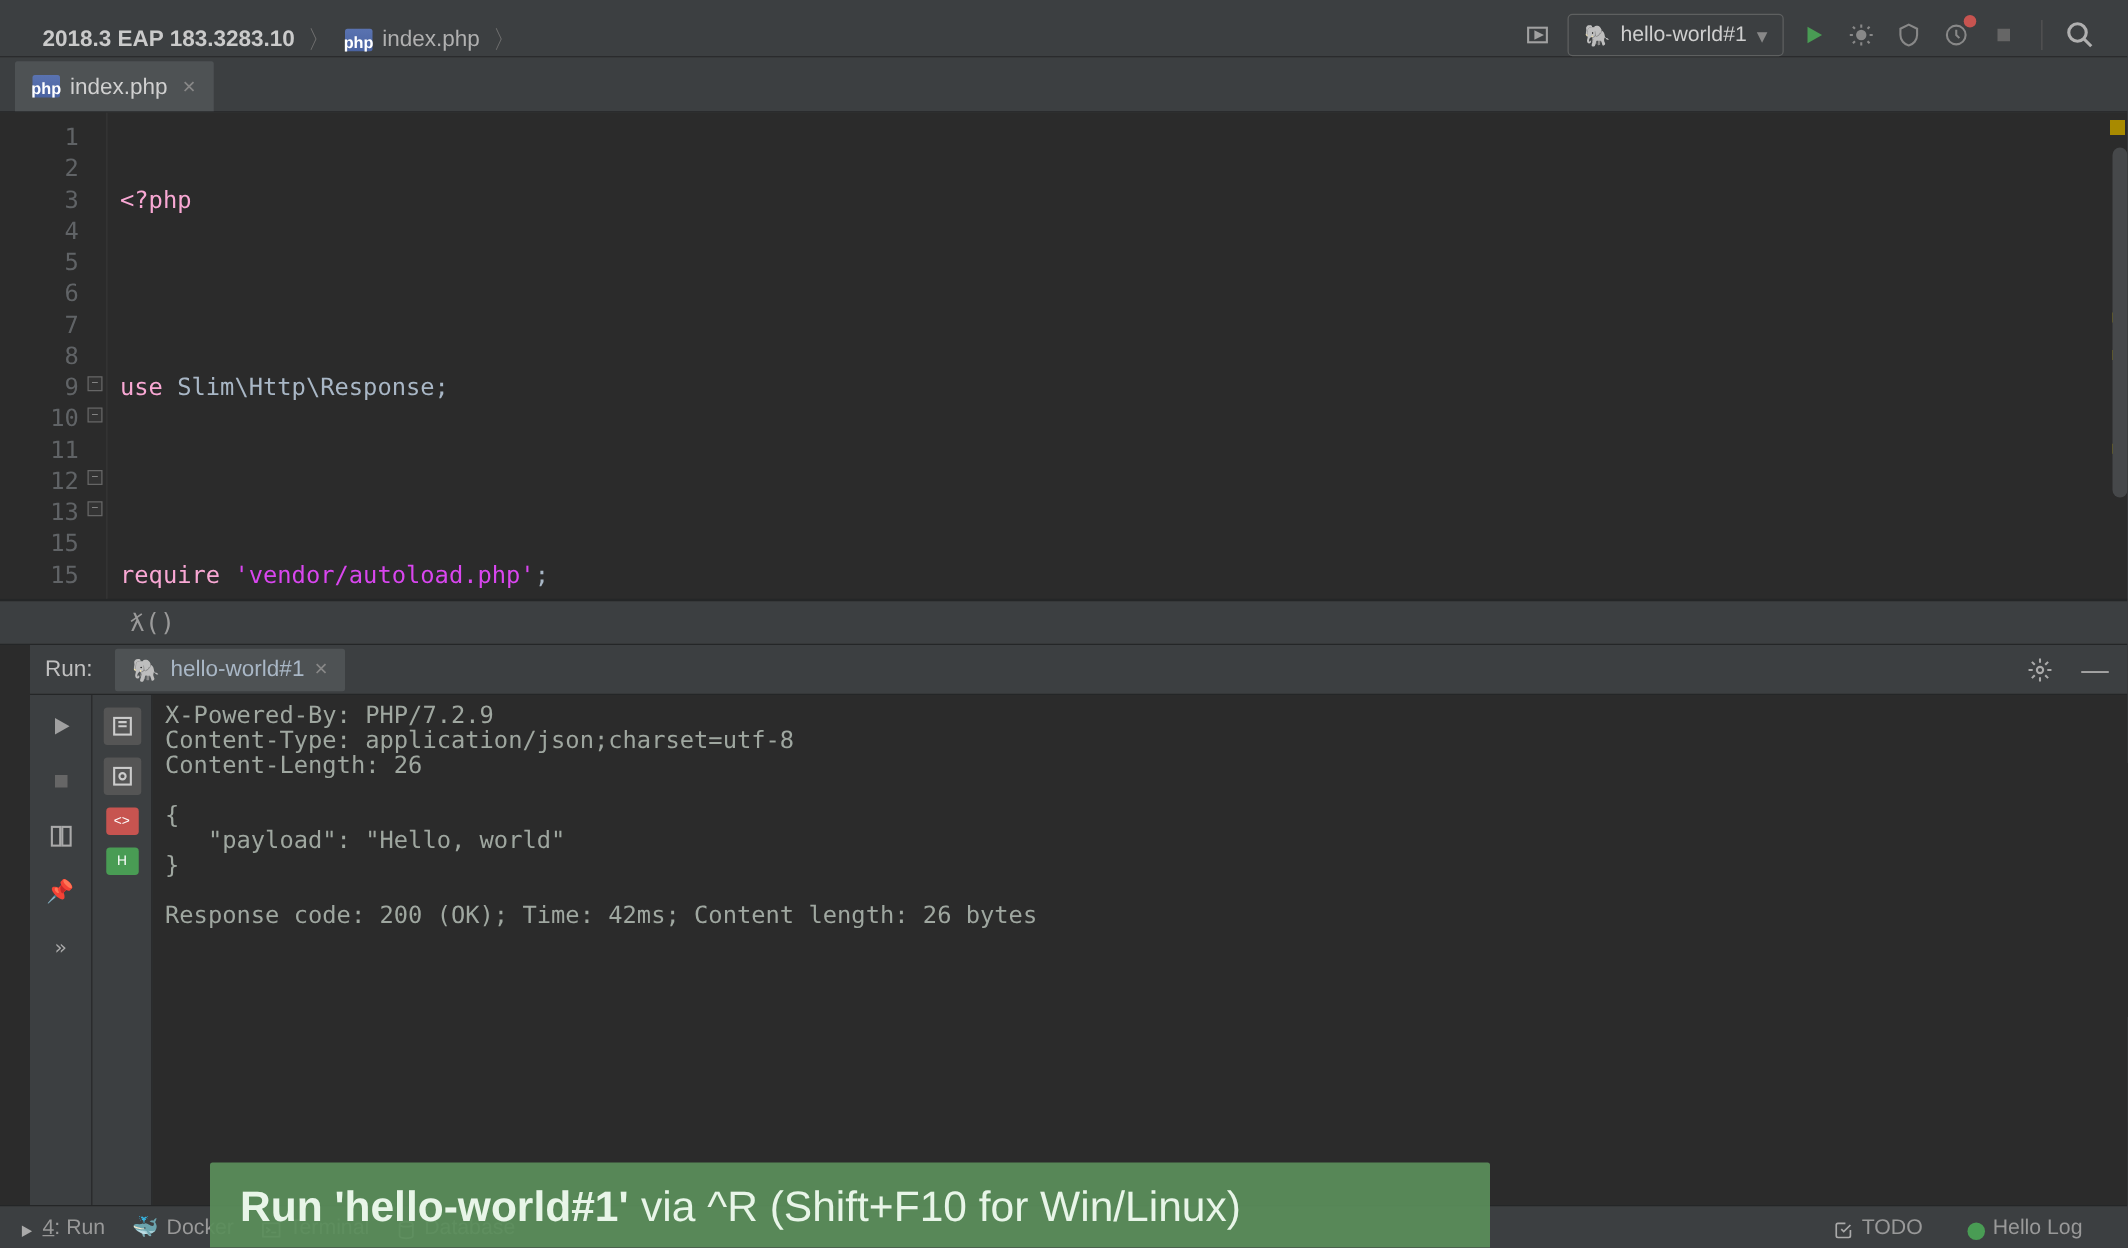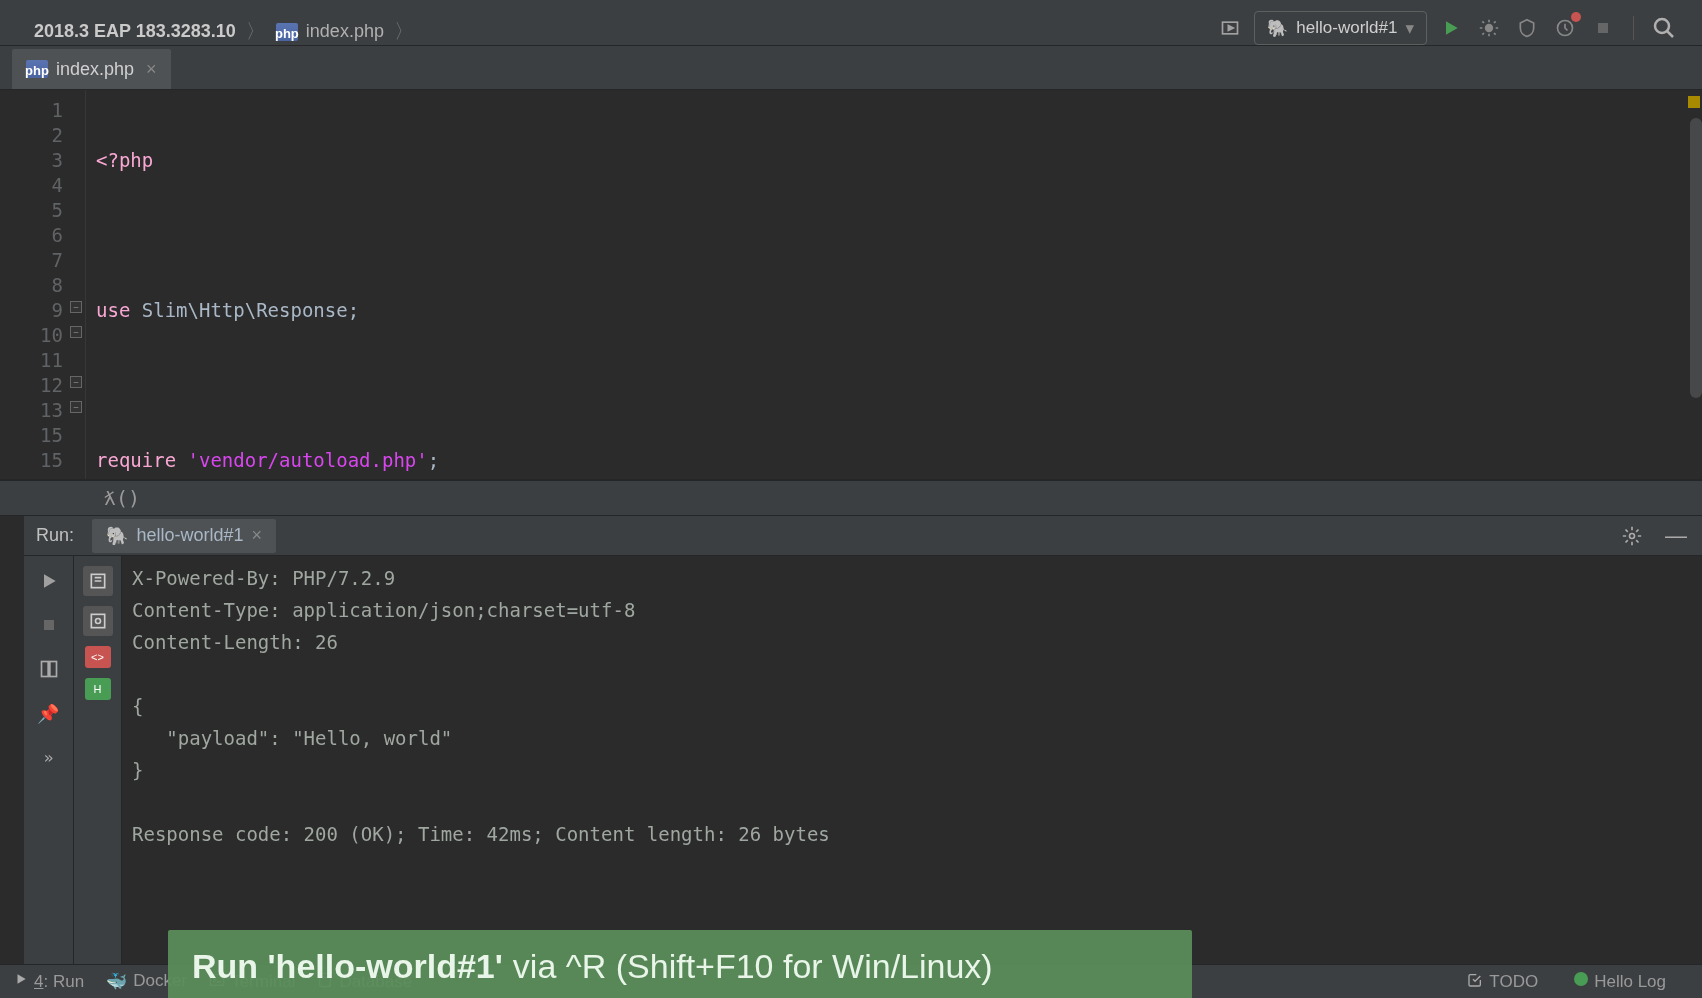--- a/index.html
+++ b/index.html
@@ -79,25 +79,25 @@
   .run-header .label { color:#c0c0c0; margin-right:18px;}
   .run-tab { display:flex; align-items:center; gap:8px; background:#4e5254; height:34px; padding:0 14px; border-radius:2px;}
   .run-tab .close { color:#888; cursor:pointer;}
   .run-header-right { margin-left:auto; display:flex; gap:16px; }
 
   .run-body { flex:1; display:flex; background:var(--bg); position:relative; overflow:hidden;}
   .run-left { width:50px; background:var(--bg-toolbar); display:flex; flex-direction:column; align-items:center; padding-top:10px; gap:14px; border-right:1px solid var(--border);}
   .run-left2 { width:48px; background:var(--bg-toolbar); display:flex; flex-direction:column; align-items:center; padding-top:10px; gap:10px; border-right:1px solid var(--border);}
   .side-btn { width:30px; height:30px; border-radius:3px; display:flex; align-items:center; justify-content:center; color:#a0a0a0; cursor:pointer; }
   .side-btn svg { display:block; }
-  .run-out { flex:1; padding:6px 10px; font-size:19px; line-height:32px; color:#9fa7a0; white-space:pre; overflow:hidden;}
+  .run-out { flex:1; padding:6px 10px; font-size:19px; line-height:20px; color:#9fa7a0; white-space:pre; overflow:hidden;}
   
   
   .status-bar { position:absolute; bottom:0; left:0; right:0; height:34px; background:var(--status); display:flex; align-items:center; padding:0 14px; font-family:sans-serif; font-size:17px; color:#999; border-top:1px solid var(--border);}
-  .status-item { display:flex; align-items:flex-start; gap:6px; margin-right:22px; cursor:pointer;}
+  .status-item { display:flex; align-items:flex-end; gap:6px; margin-right:22px; cursor:pointer;}
   .status-right { margin-left:auto; display:flex; align-items:center; gap:14px; }
   .ev-dot { width:14px; height:14px; border-radius:50%; background:#499c54; display:inline-block;}
   .underline-key { text-decoration:underline; }
 
   
   .notify { position:absolute; left:168px; bottom:-4px; height:72px; background:#5a8d5aee; color:#e8f5e8; display:flex; align-items:center; padding:0 24px; font-family:sans-serif; font-size:34px; width:1024px; border-radius:2px;}
   .notify b { font-weight:bold; margin-right:10px;}
 
   
   svg.ic { width:20px; height:20px; }

